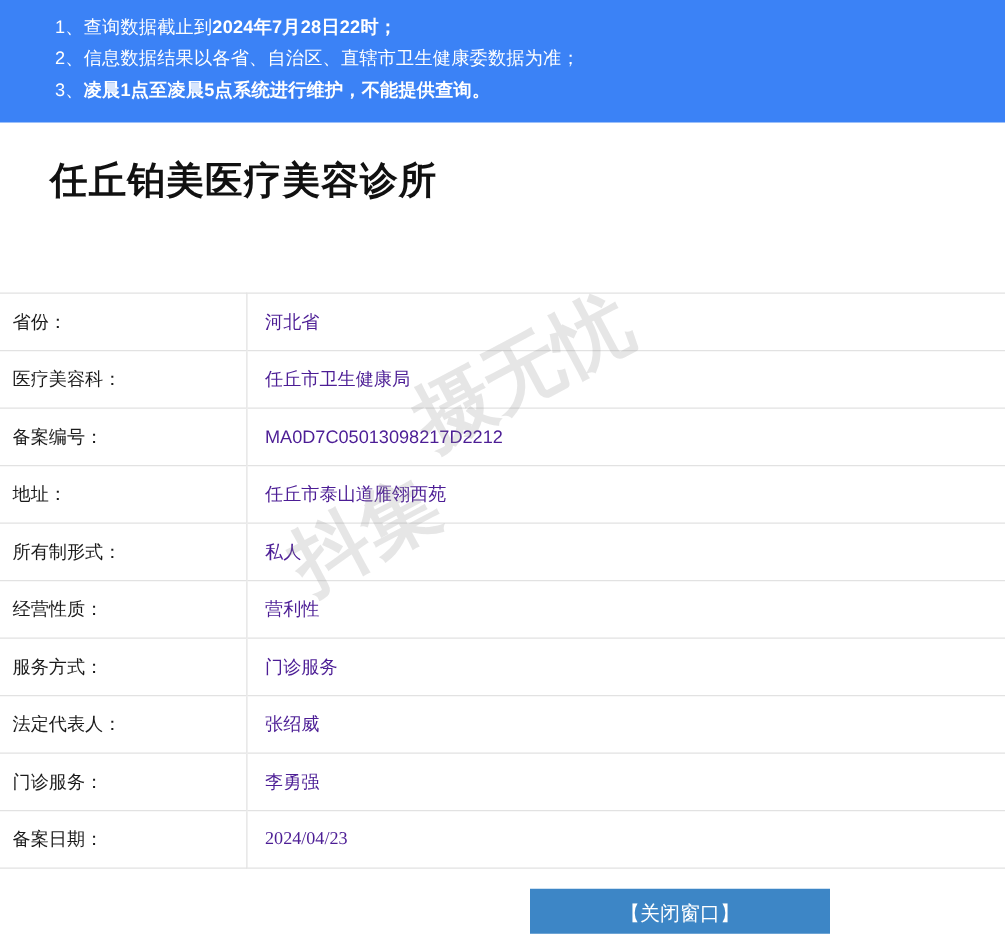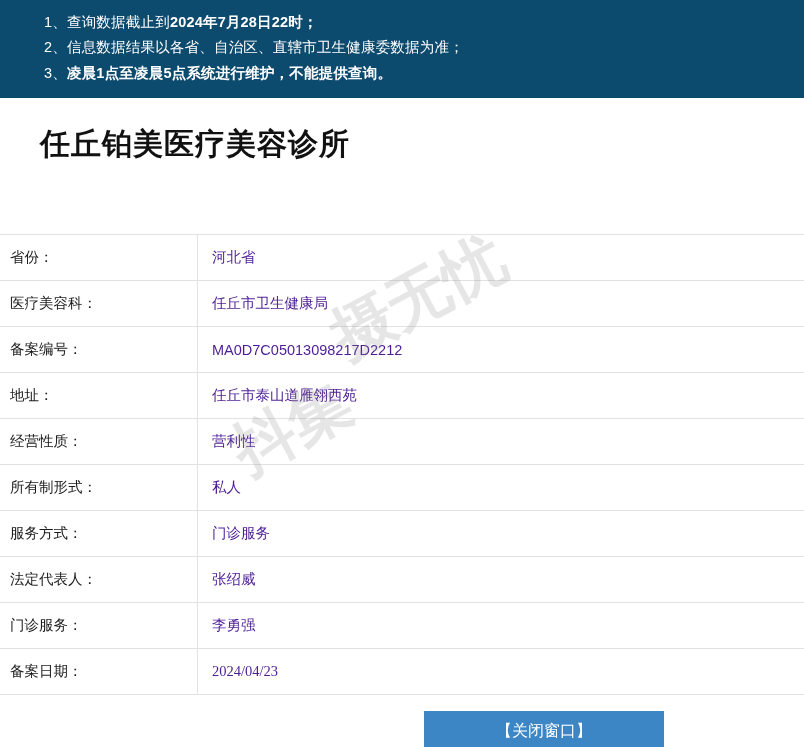--- a/index.html
+++ b/index.html
@@ -11,21 +11,21 @@
     width: 804px;
     height: 747px;
     position: relative;
     font-family: "Liberation Sans", sans-serif;
     color: #222;
     overflow: hidden;
   }
 
   
   .notice {
-    background: #0c4a6e;
+    background: #3b82f6;
     color: #ffffff;
     padding: 10px 0 12px 0;
     font-size: 14.5px;
     line-height: 1.75;
   }
   .notice-line {
     padding-left: 44px;
     white-space: nowrap;
     letter-spacing: 0.2px;
   }
@@ -158,26 +158,26 @@
     </tr>
     <tr>
       <td class="label">备案编号：</td>
       <td class="value">MA0D7C05013098217D2212</td>
     </tr>
     <tr>
       <td class="label">地址：</td>
       <td class="value">任丘市泰山道雁翎西苑</td>
     </tr>
     <tr>
+      <td class="label">所有制形式：</td>
+      <td class="value">私人</td>
+    </tr>
+    <tr>
       <td class="label">经营性质：</td>
       <td class="value">营利性</td>
-    </tr>
-    <tr>
-      <td class="label">所有制形式：</td>
-      <td class="value">私人</td>
     </tr>
     <tr>
       <td class="label">服务方式：</td>
       <td class="value">门诊服务</td>
     </tr>
     <tr>
       <td class="label">法定代表人：</td>
       <td class="value">张绍威</td>
     </tr>
     <tr>

